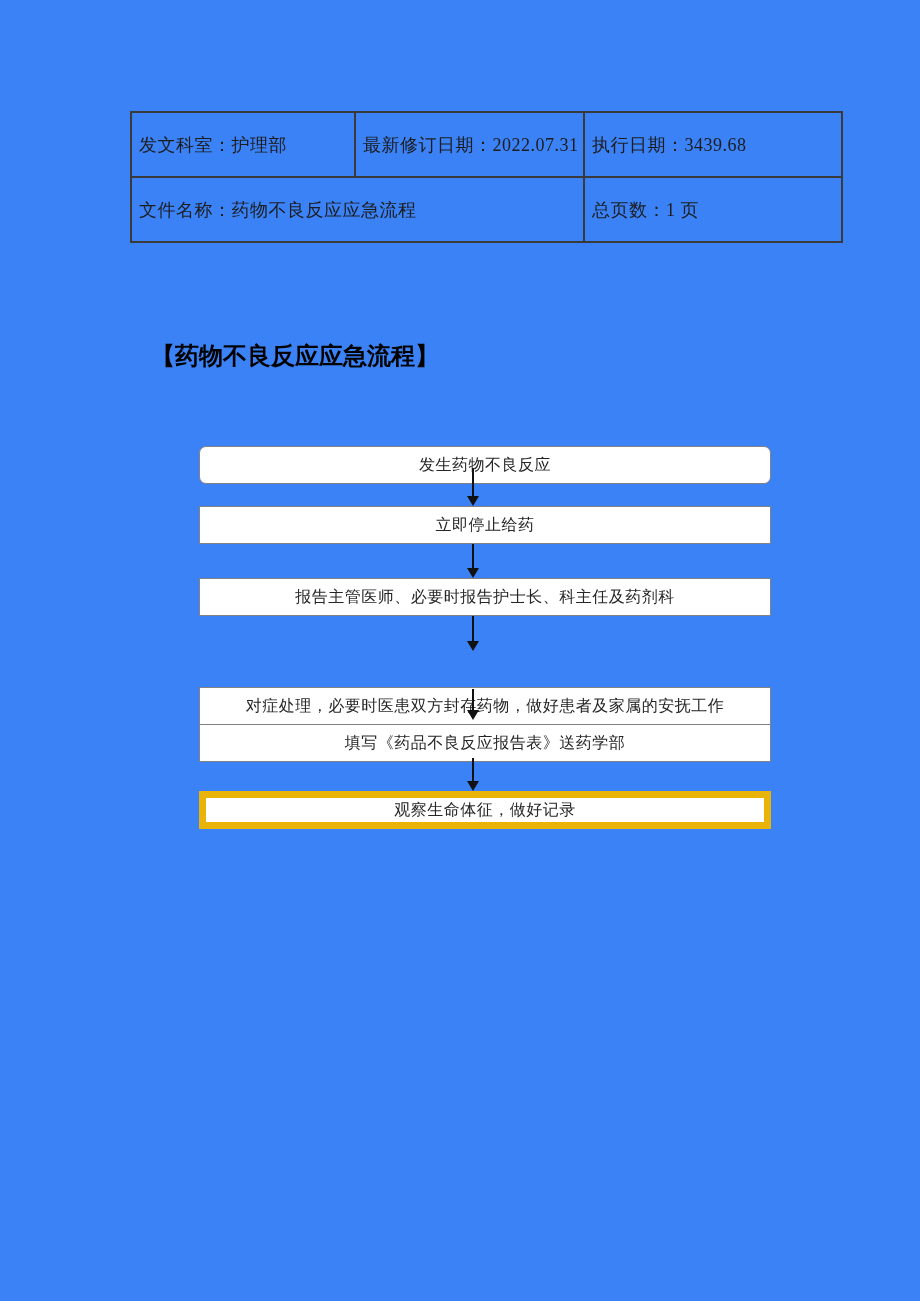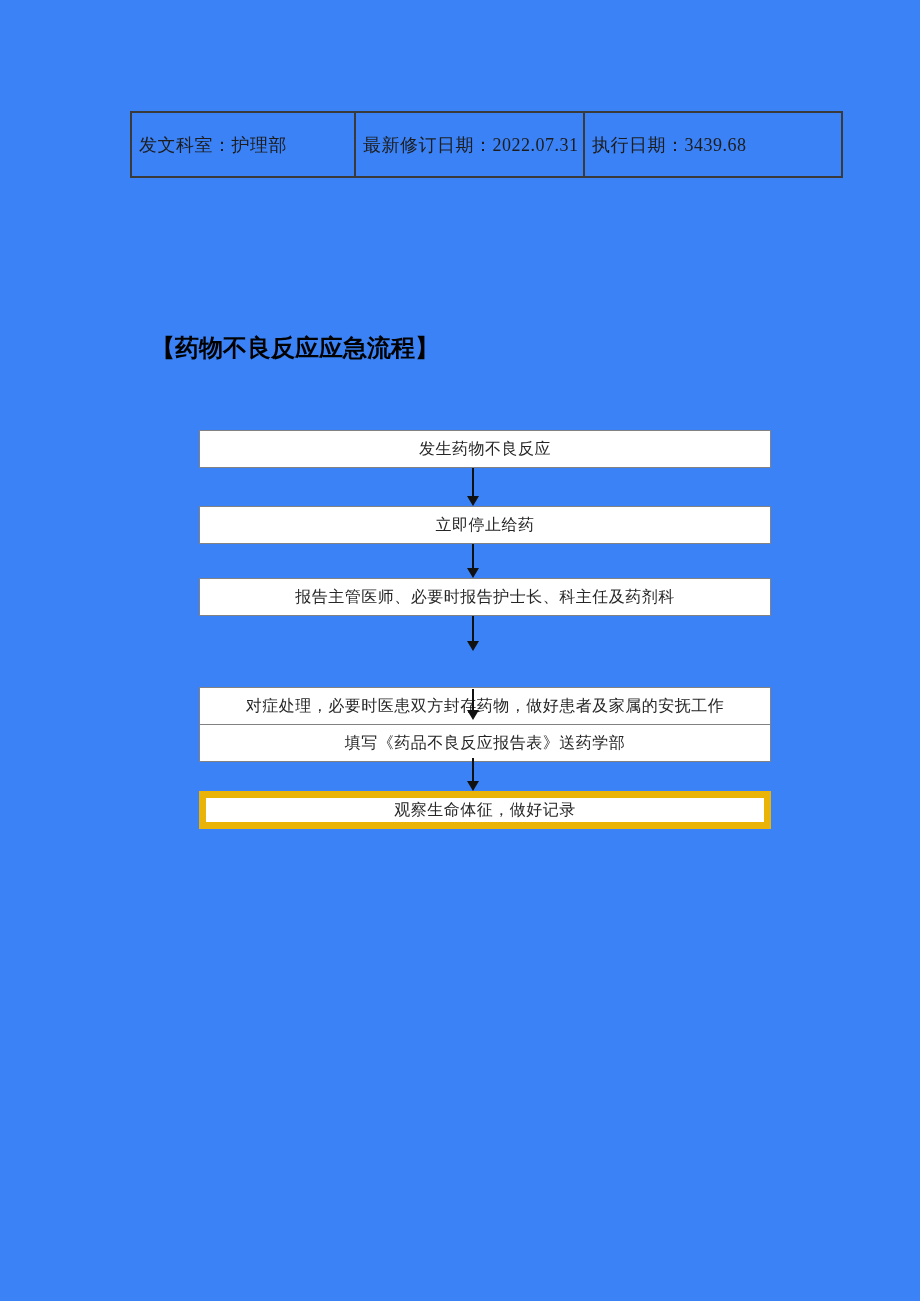--- a/index.html
+++ b/index.html
@@ -30,21 +30,21 @@
     vertical-align: middle;
     letter-spacing: 0.5px;
     white-space: nowrap;
     overflow: hidden;
   }
 
   
   .section-title {
     position: absolute;
     left: 151px;
-    top: 332px;
+    top: 340px;
     margin: 0;
     font-family: "Liberation Sans", "DejaVu Sans", sans-serif;
     font-size: 24px;
     font-weight: bold;
     color: #000000;
   }
 
   
   .step {
     position: absolute;
@@ -55,21 +55,21 @@
     border: 1px solid #828282;
     background: #ffffff;
     display: flex;
     align-items: center;
     justify-content: center;
     font-size: 16px;
     color: #262626;
     letter-spacing: 0.5px;
     white-space: nowrap;
   }
-  .step-0 { top: 430px; }
+  .step-0 { top: 446px; border-radius: 7px; }
   .step-1 { top: 506px; }
   .step-2 { top: 578px; }
   .step-3 { top: 687px; }
   .step-4 { top: 724px; }
   .step-5 { top: 791px; border: 7px solid #eab308; }
 
   .arrow { position: absolute; left: 467px; width: 12px; }
   .arrow-0 { top: 468px; height: 38px; }
   .arrow-1 { top: 544px; height: 34px; }
   .arrow-2 { top: 616px; height: 35px; }
@@ -104,20 +104,24 @@
       <col style="width:224px">
       <col style="width:229px">
       <col style="width:258px">
     </colgroup>
     <tbody>
       <tr>
         <td>发文科室：护理部</td>
         <td>最新修订日期：2022.07.31</td>
         <td>执行日期：3439.68</td>
       </tr>
+      <tr>
+        <td colspan="2">文件名称：药物不良反应应急流程</td>
+        <td>总页数：1 页</td>
+      </tr>
     </tbody>
   </table>
 
   <h1 class="section-title">【药物不良反应应急流程】</h1>
 
   <div>
     <div class="step step-0">发生药物不良反应</div>
 
     <div class="arrow arrow-0">
       <span class="shaft"></span>

